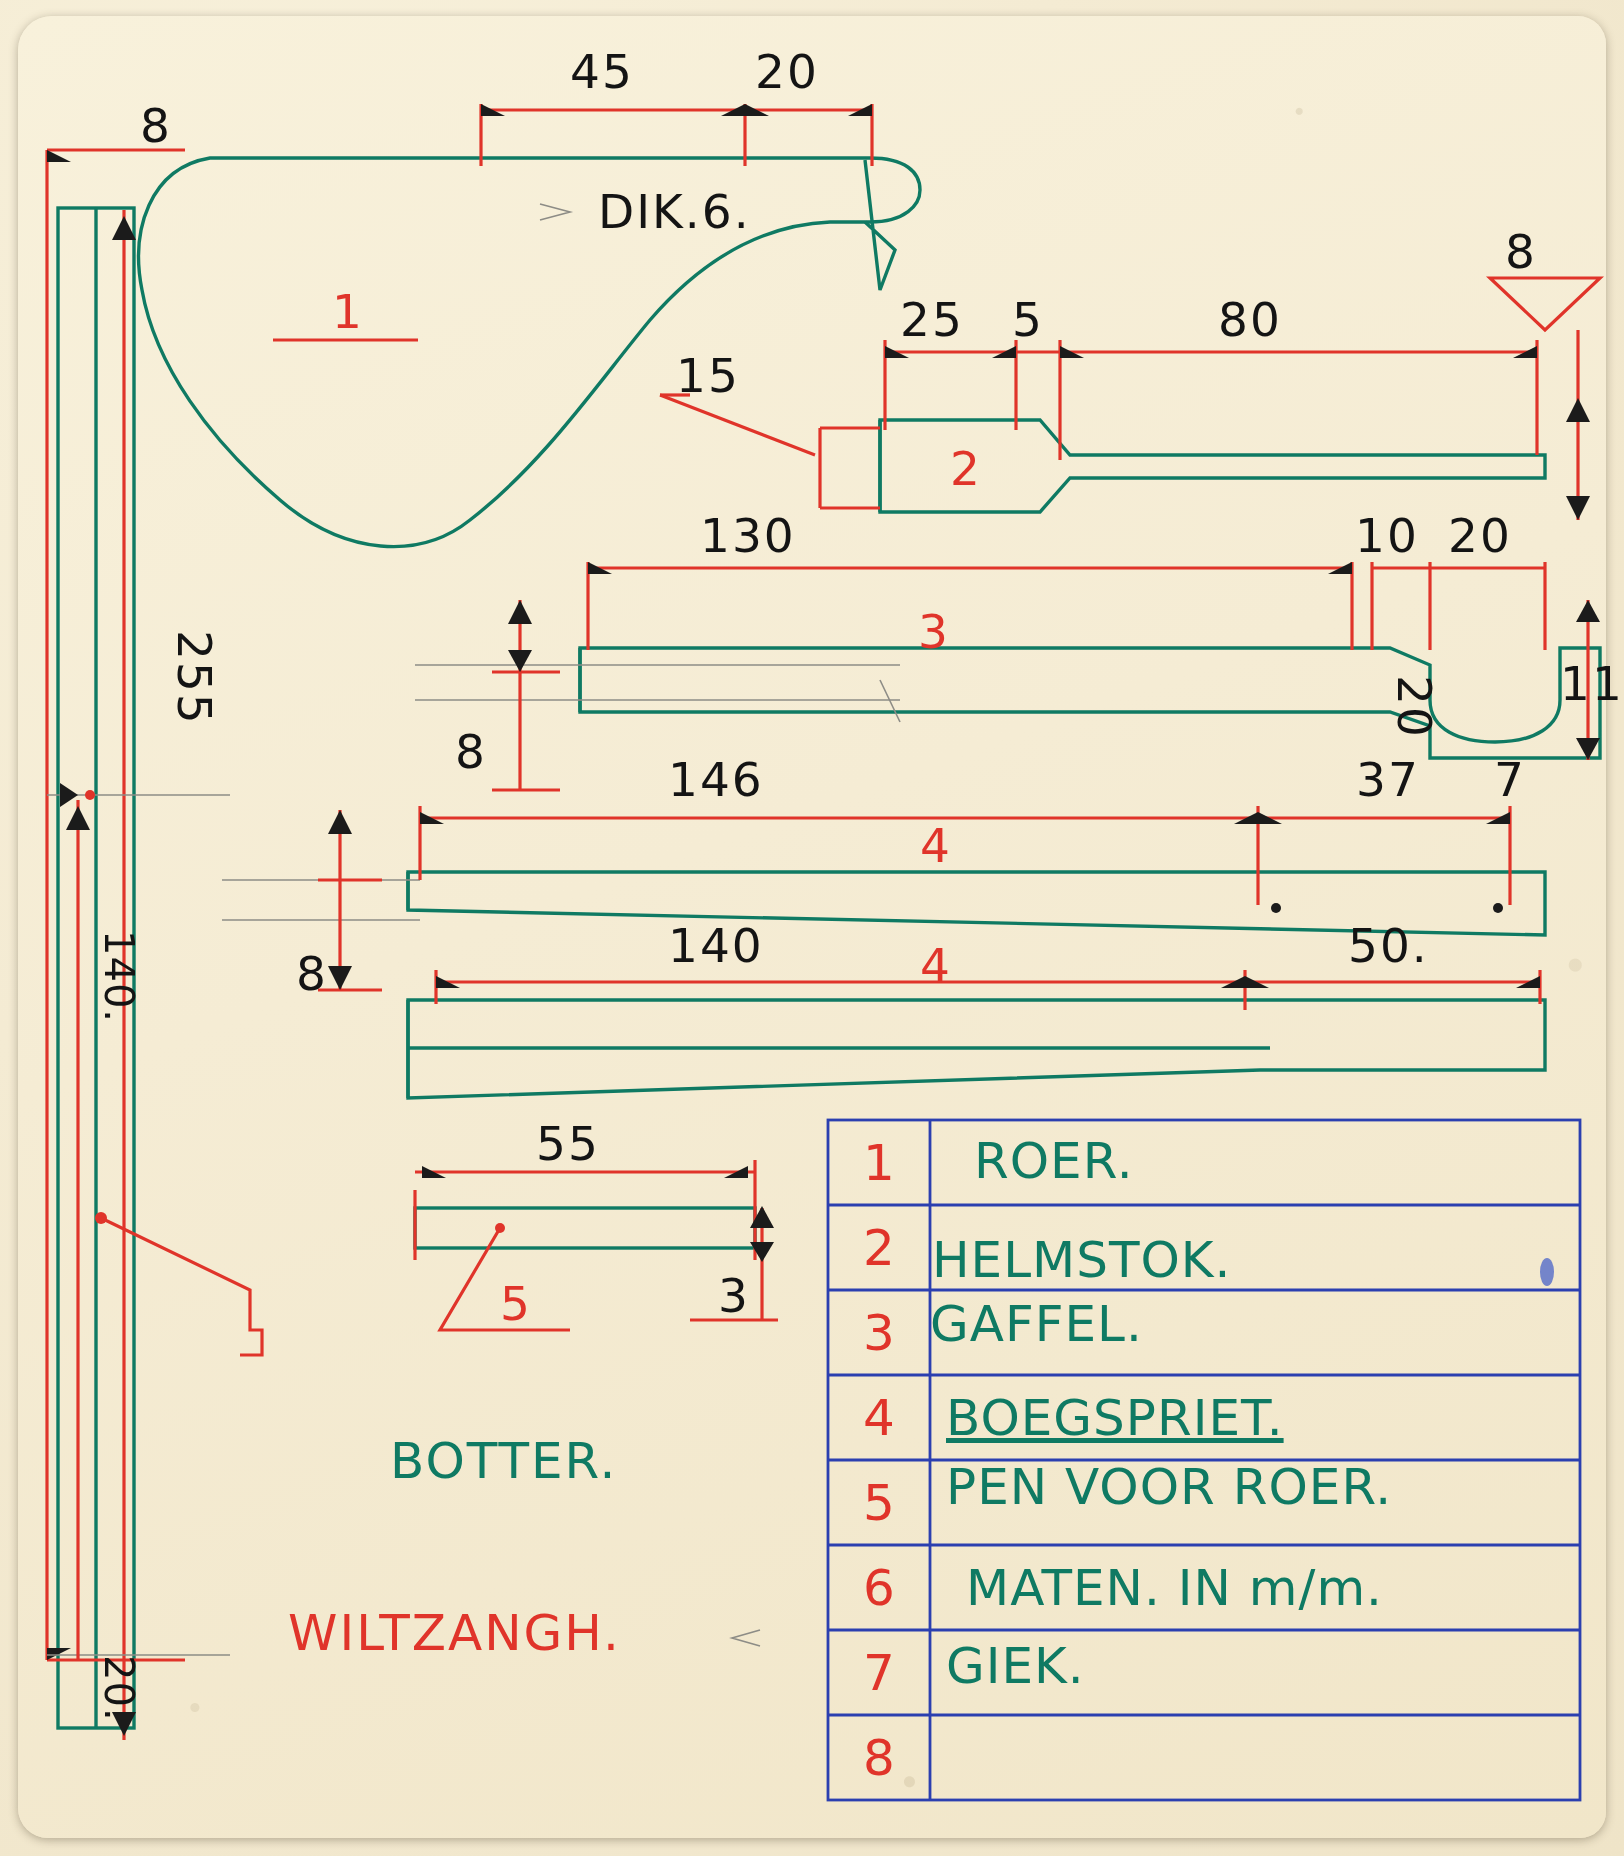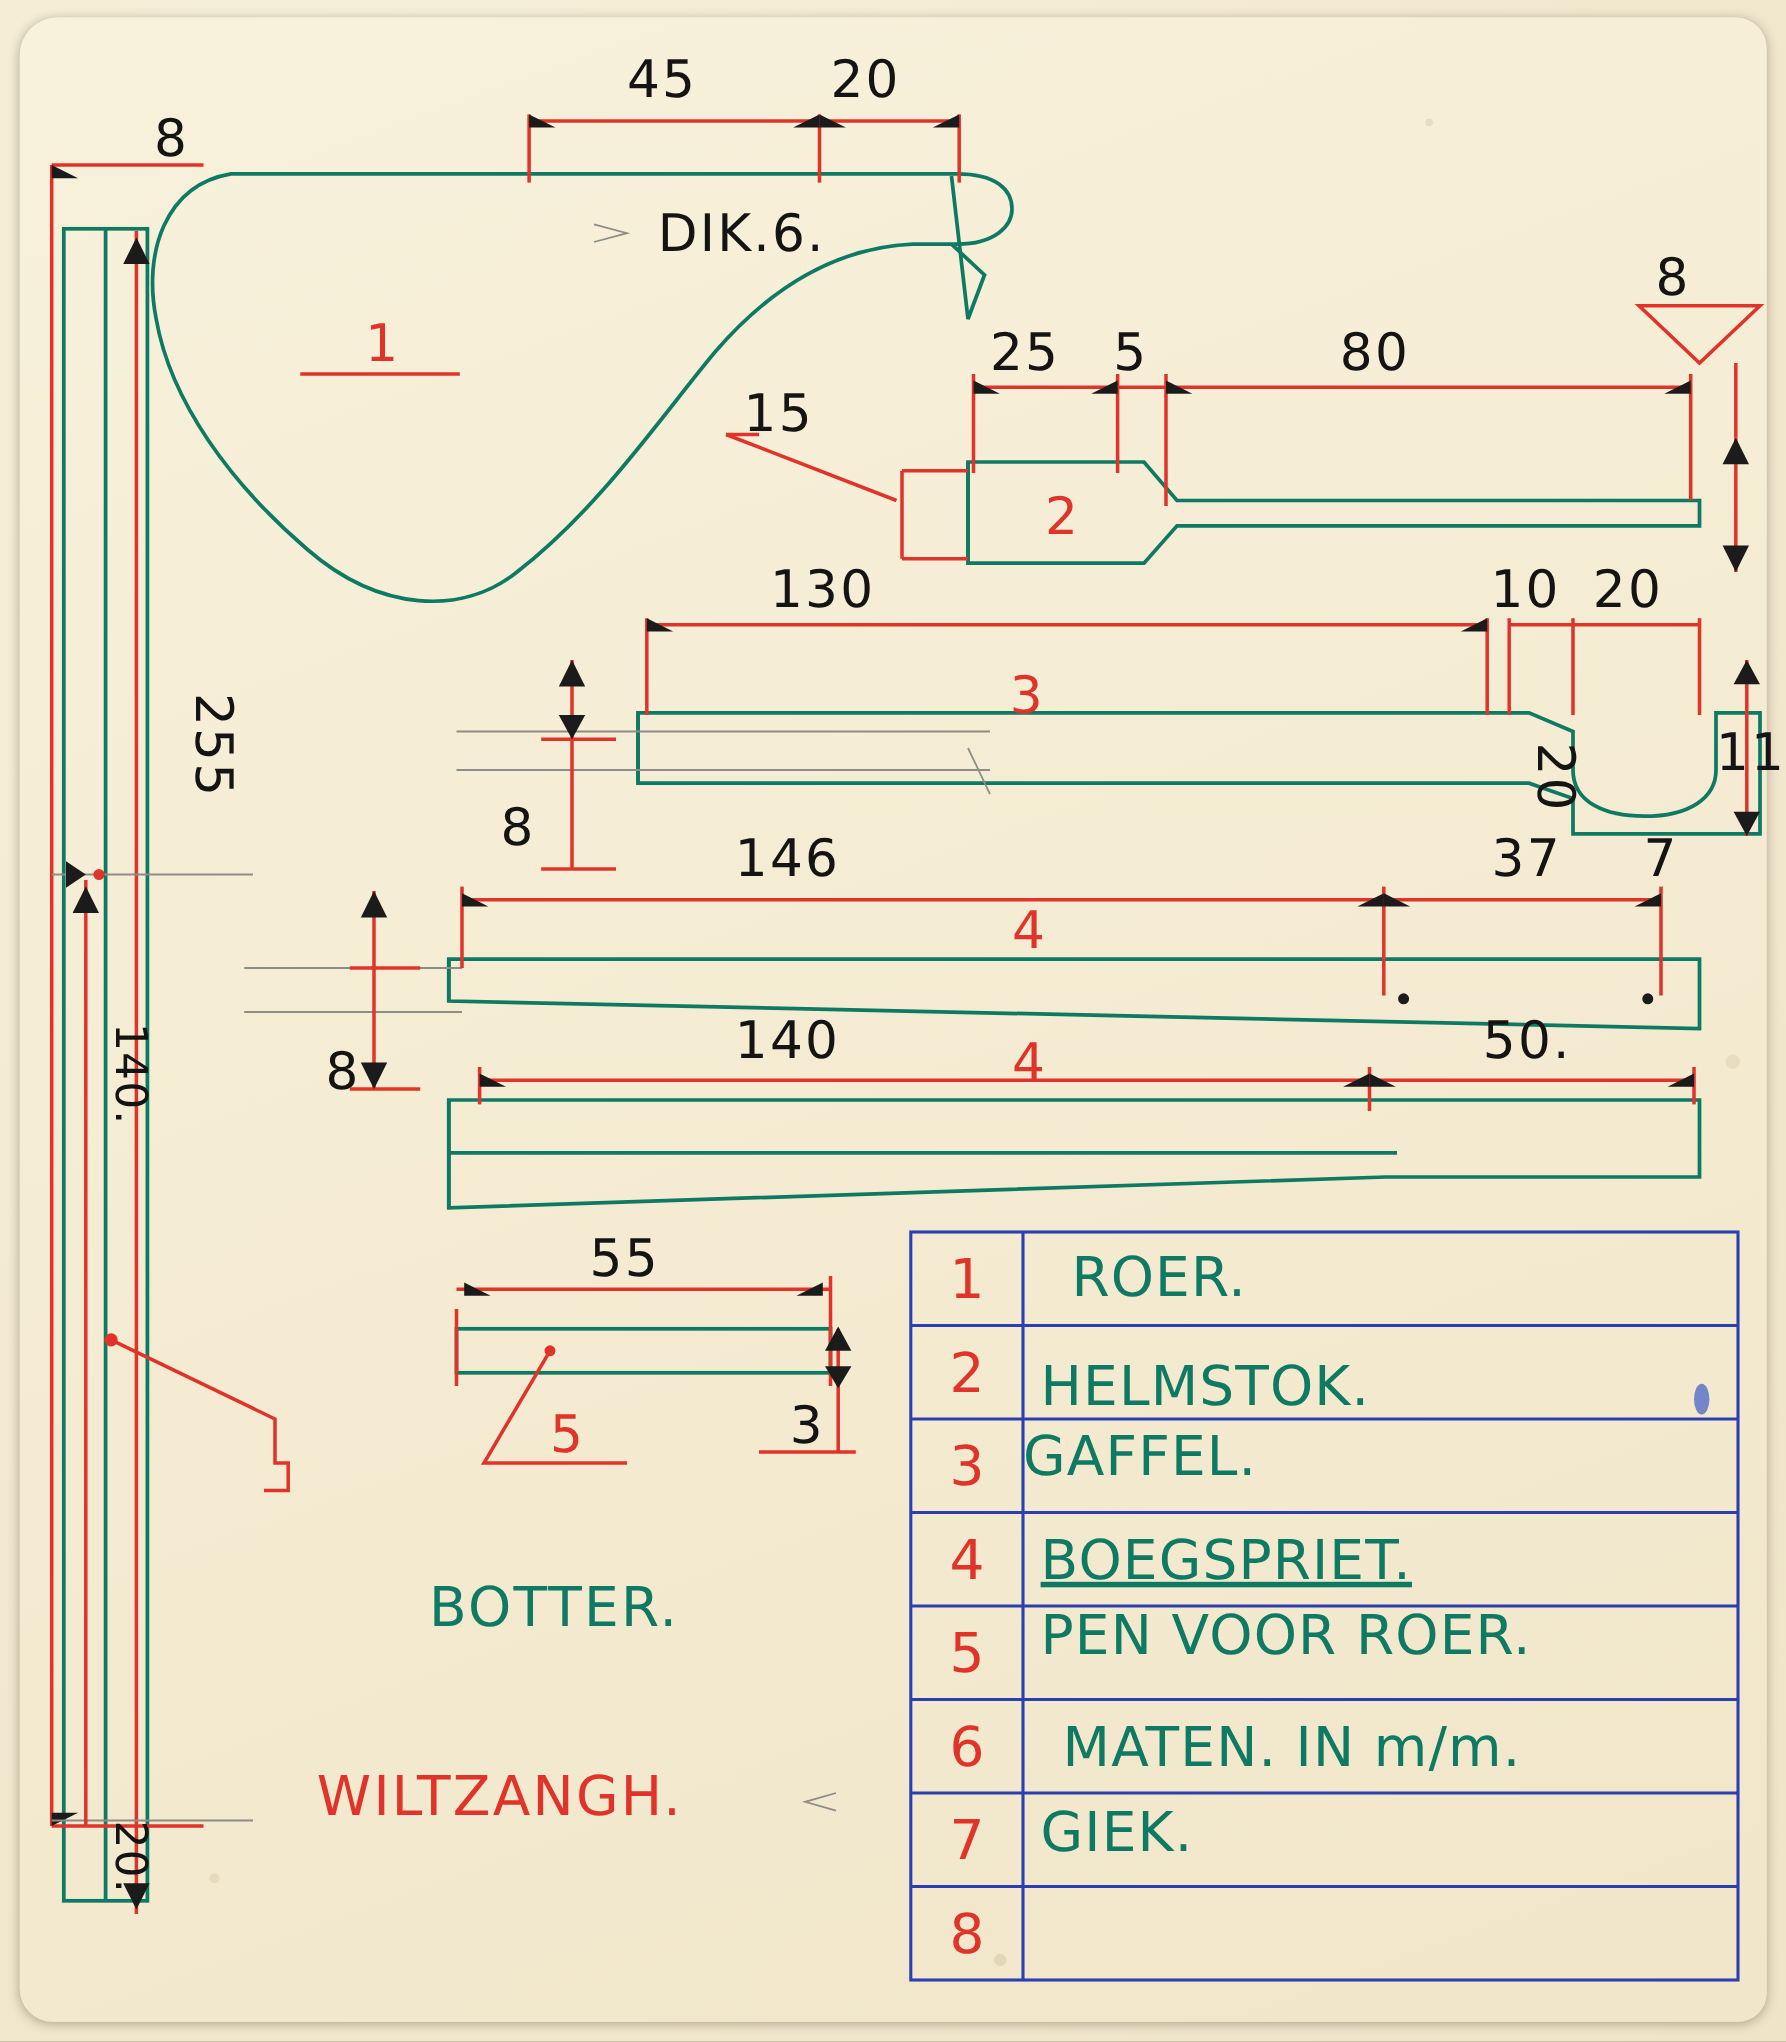--- a/index.html
+++ b/index.html
@@ -272,21 +272,21 @@
       <line class="blue" x1="828" y1="1630" x2="1580" y2="1630"></line>
       <line class="blue" x1="828" y1="1715" x2="1580" y2="1715"></line>
     </g>
   </svg>
 
   <div style="position:absolute;left:828px;top:1120px;width:752px;height:680px;" data-name="legend-table">
     <div style="position:absolute;left:0;top:0;width:102px;height:85px;display:flex;align-items:center;justify-content:center;" data-name="legend-row-1-number">1</div>
     <div style="position:absolute;left:118px;top:0;height:82px;display:flex;align-items:center;margin-left:28px;" data-name="legend-row-1-text">ROER.</div>
 
     <div style="position:absolute;left:0;top:85px;width:102px;height:85px;display:flex;align-items:center;justify-content:center;" data-name="legend-row-2-number">2</div>
-    <div style="position:absolute;left:118px;top:85px;height:109px;display:flex;align-items:center;" data-name="legend-row-2-text">HELMSTOK.</div>
+    <div style="position:absolute;left:104px;top:85px;height:109px;display:flex;align-items:center;" data-name="legend-row-2-text">HELMSTOK.</div>
 
     <div style="position:absolute;left:0;top:170px;width:102px;height:85px;display:flex;align-items:center;justify-content:center;" data-name="legend-row-3-number">3</div>
     <div style="position:absolute;left:102px;top:170px;height:67px;display:flex;align-items:center;" data-name="legend-row-3-text">GAFFEL.</div>
 
     <div style="position:absolute;left:0;top:255px;width:102px;height:85px;display:flex;align-items:center;justify-content:center;" data-name="legend-row-4-number">4</div>
     <div style="position:absolute;left:118px;top:255px;height:85px;display:flex;align-items:center;text-decoration:underline;" data-name="legend-row-4-text">BOEGSPRIET.</div>
 
     <div style="position:absolute;left:0;top:340px;width:102px;height:85px;display:flex;align-items:center;justify-content:center;" data-name="legend-row-5-number">5</div>
     <div style="position:absolute;left:118px;top:324px;height:85px;display:flex;align-items:center;" data-name="legend-row-5-text">PEN VOOR ROER.</div>
 

